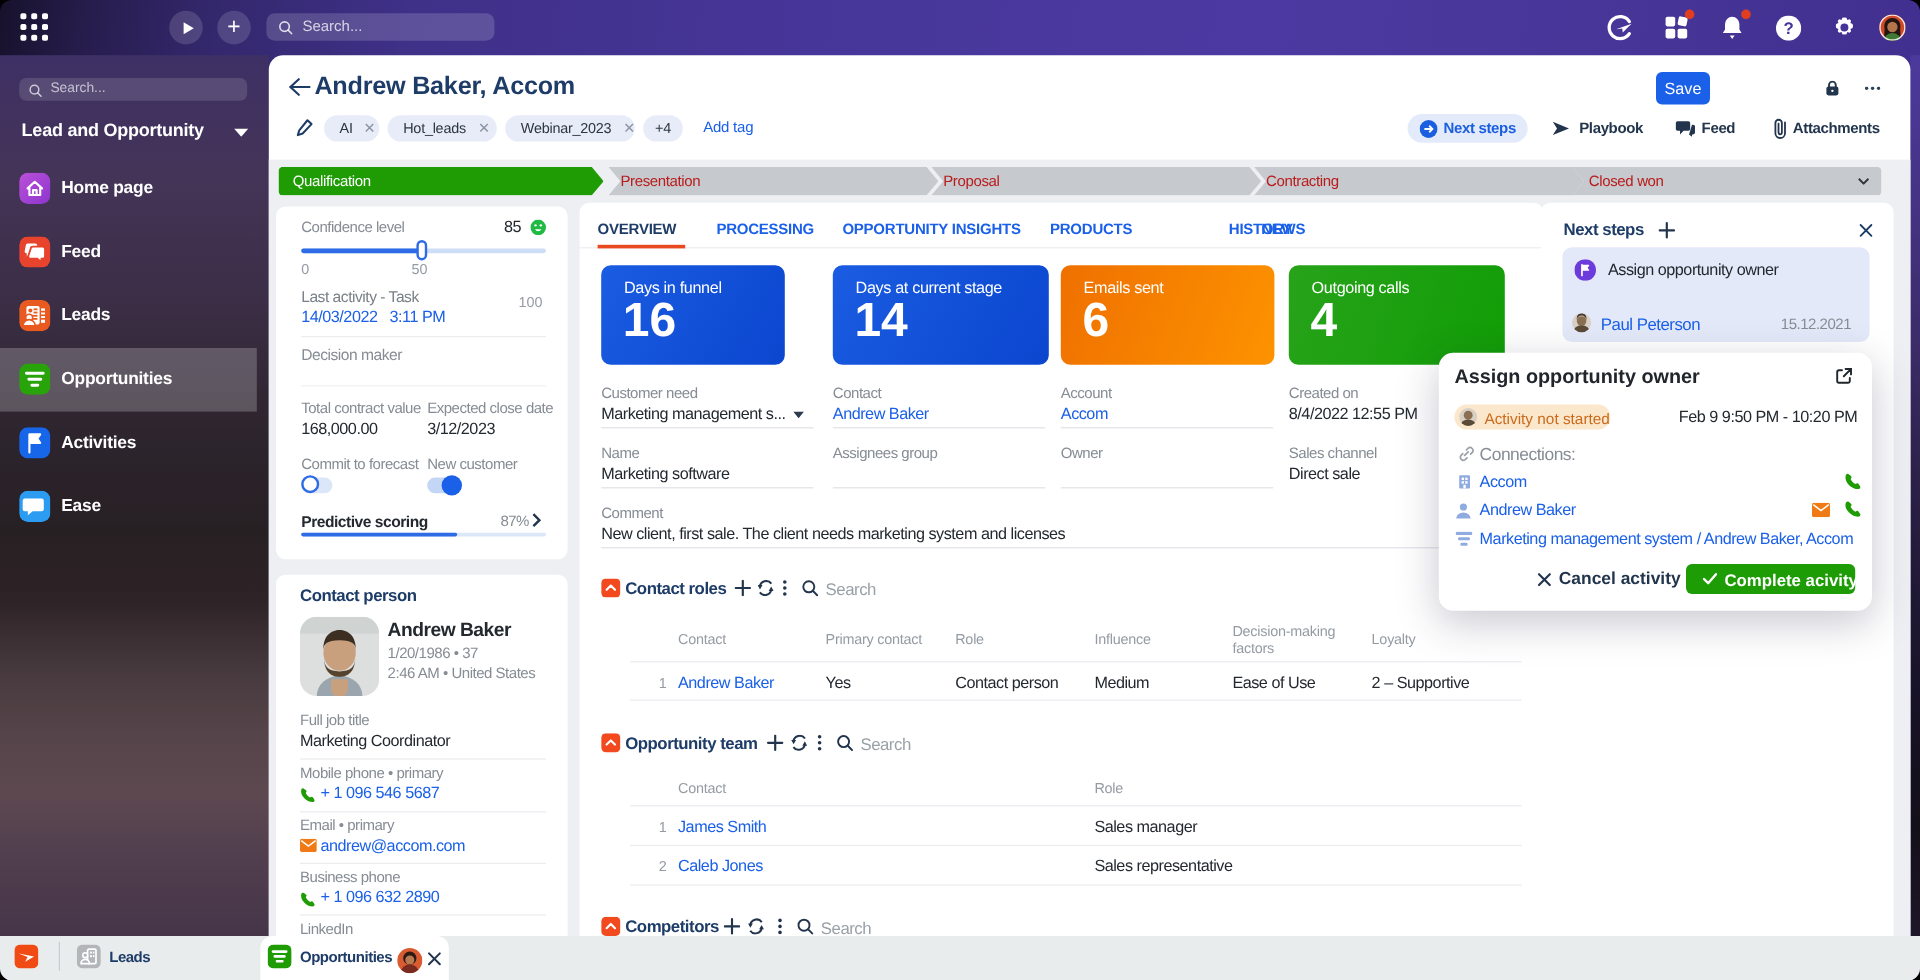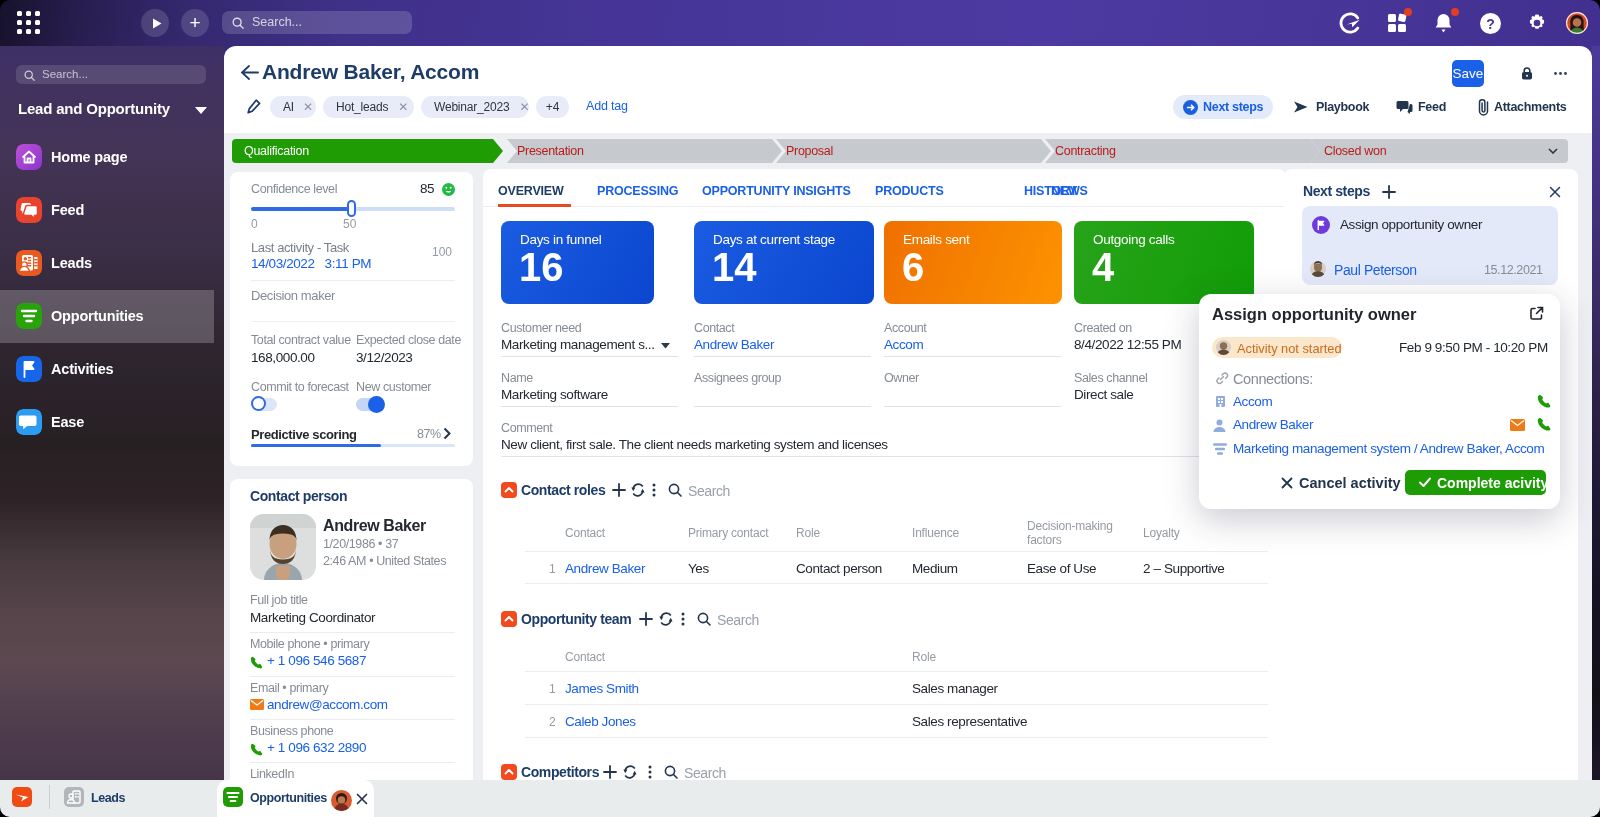--- a/index.html
+++ b/index.html
@@ -11,21 +11,21 @@
 
 .topbar{position:absolute;left:0;top:0;width:1600px;height:46px;}
 .grid9{position:absolute;left:17px;top:11px;width:24px;height:24px;}
 .grid9 i{position:absolute;width:5px;height:5px;background:#fff;border-radius:1.5px;}
 .cbtn{position:absolute;top:9px;width:28px;height:28px;border-radius:50%;background:rgba(255,255,255,.14);color:#fff;text-align:center;line-height:28px;font-size:15px;}
 .tsearch{position:absolute;left:222px;top:11px;width:190px;height:23px;background:rgba(255,255,255,.16);border-radius:7px;color:rgba(255,255,255,.75);font-size:12.5px;line-height:23px;padding-left:30px;}
 .reddot{position:absolute;width:8px;height:8px;border-radius:50%;background:#e03e1f;}
 
 .abs{position:absolute;}
 .htitle{position:absolute;left:262px;top:60px;color:#1e3c68;font-size:21px;font-weight:bold;letter-spacing:-.2px;}
-.savebtn{position:absolute;left:1452px;top:60px;width:32px;height:27px;background:#1a60e8;color:#fff;border-radius:5px;font-size:13.5px;text-align:center;line-height:27px;}
+.savebtn{position:absolute;left:1380px;top:60px;width:45px;height:27px;background:#1a60e8;color:#fff;border-radius:5px;font-size:13.5px;text-align:center;line-height:27px;}
 .tag{position:absolute;height:22px;background:#e7ecf8;border-radius:11px;color:#2d3640;font-size:12px;letter-spacing:-.2px;line-height:22px;text-align:left;}
 .addtag{position:absolute;color:#1a60e8;font-size:12.5px;letter-spacing:-.2px;}
 .nextpill{position:absolute;left:1173px;top:95px;width:100px;height:24px;background:#e3eafa;border-radius:12px;color:#1a5fe0;font-size:12.5px;font-weight:bold;letter-spacing:-.3px;line-height:24px;padding-left:30px;}
 .hbtn{position:absolute;top:100px;color:#22354d;font-size:12.5px;font-weight:bold;letter-spacing:-.3px;}
 
 .chev{position:absolute;top:139px;height:24px;}
 .chev span{position:absolute;top:5px;font-size:12.5px;color:#b91c1c;letter-spacing:-.3px;}
 
 .card{position:absolute;background:#fff;border-radius:8px;}
 .lbl{position:absolute;color:#868c94;font-size:12.5px;letter-spacing:-.4px;}

